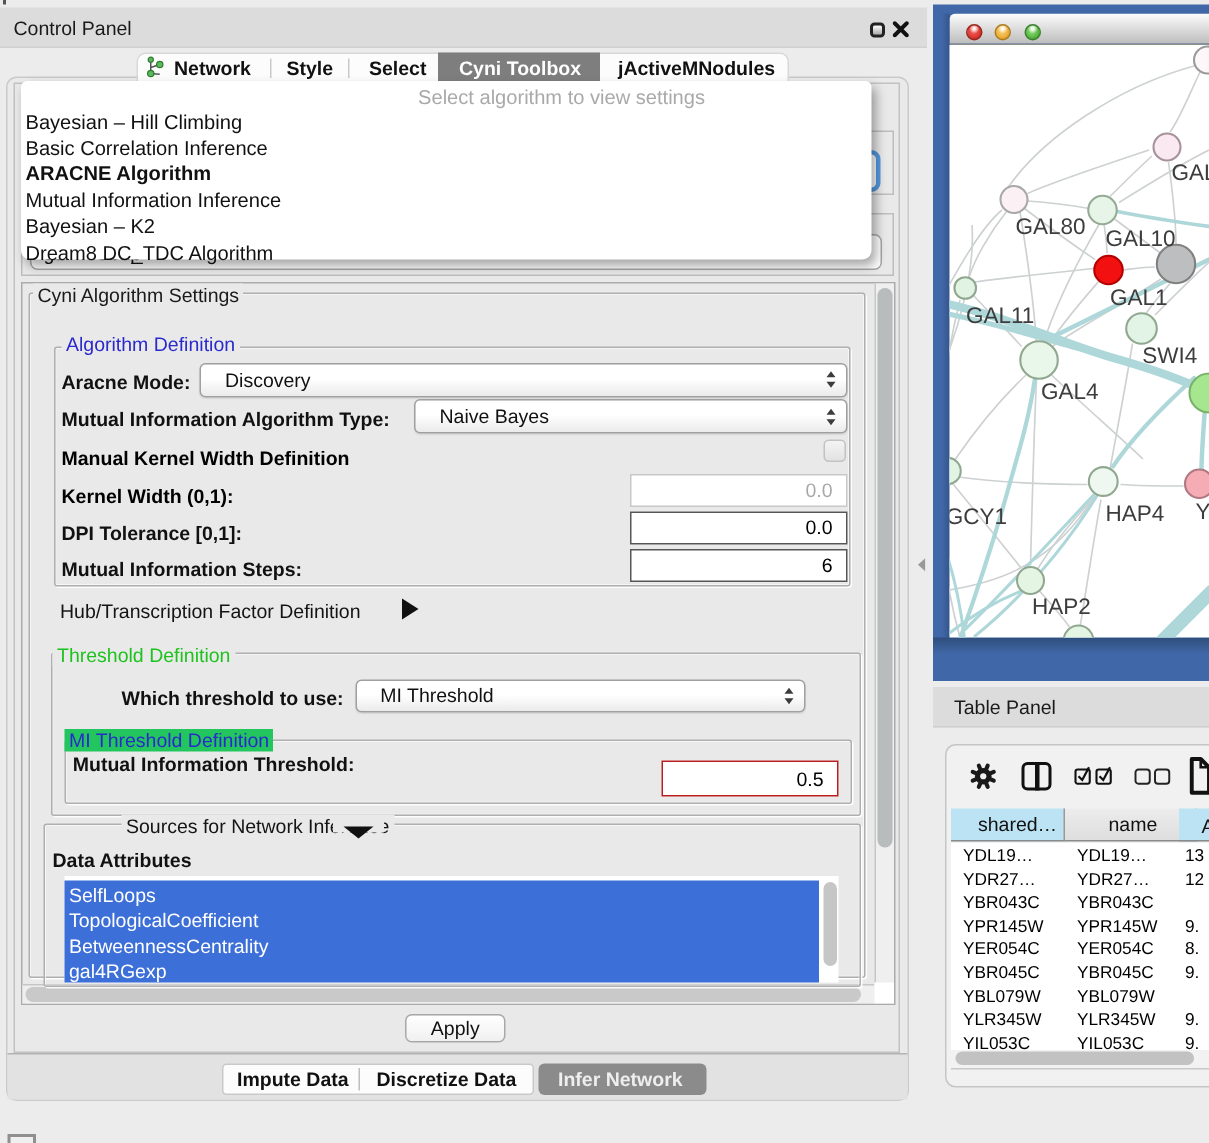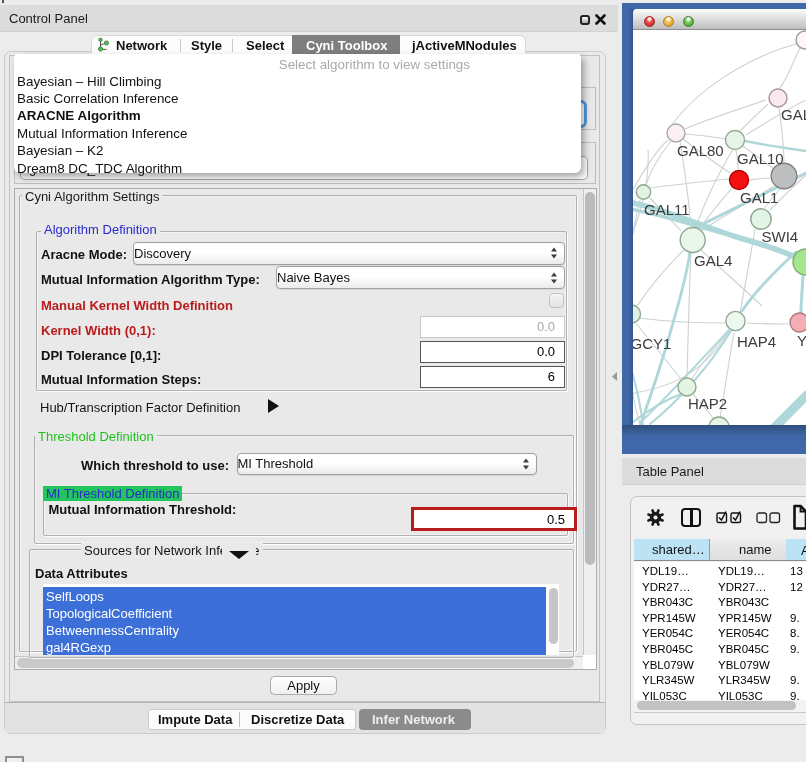--- a/index.html
+++ b/index.html
@@ -1,20 +1,20 @@
 <!DOCTYPE html>
 <html><head>
 <meta charset="utf-8">
 <style>
 * { margin:0; padding:0; box-sizing:border-box; }
 html,body { width:806px; height:762px; background:#ececec; font-family:"Liberation Sans", sans-serif; overflow:hidden; position:relative; }
 .abs { position:absolute; }
 .lbl { font-size:13px; font-weight:bold; color:#111; white-space:nowrap; }
-.dis { color:#b91c1c; }
-.combo { background:linear-gradient(180deg,#ffffff 45%,#ebebeb); border:1px solid #a0a0a0; border-radius:4px; font-size:13px; color:#111; display:flex; align-items:center; padding-left:0; box-shadow:inset 0 1px 0 #fff,0 1px 1px rgba(0,0,0,0.08); }
+.dis { color:#000000; }
+.combo { background:linear-gradient(180deg,#ffffff 45%,#ebebeb); border:1px solid #a0a0a0; border-radius:4px; font-size:13px; color:#111; display:flex; align-items:center; padding-left:16px; box-shadow:inset 0 1px 0 #fff,0 1px 1px rgba(0,0,0,0.08); }
 .arr { position:absolute; right:7px; top:50%; transform:translateY(-50%); width:6px; height:11px; }
 .arr:before { content:""; position:absolute; left:0; top:0; border-left:3px solid transparent; border-right:3px solid transparent; border-bottom:4px solid #3c3c3c; }
 .arr:after { content:""; position:absolute; left:0; bottom:0; border-left:3px solid transparent; border-right:3px solid transparent; border-top:4px solid #3c3c3c; }
 .tf { background:#fff; font-size:13px; text-align:right; padding-right:9px; display:flex; align-items:center; justify-content:flex-end; }
 .grp { border:1px solid #afafaf; border-radius:2px; box-shadow:inset 0 0 0 0.5px rgba(255,255,255,0.8), 1px 1px 0 rgba(255,255,255,0.9); }
 </style>
 </head>
 <body>
 
 <div class="abs" style="left:2px;top:0;width:2px;height:3px;background:#555;"></div>
@@ -82,21 +82,21 @@
 <div class="abs" style="left:40px;top:400px;font-size:13px;color:#141414;">Hub/Transcription Factor Definition</div>
 <div class="abs" style="left:268px;top:399px;width:0;height:0;border-top:7px solid transparent;border-bottom:7px solid transparent;border-left:11px solid #111;"></div>
 
 <div class="abs grp" style="left:34px;top:435px;width:539.5px;height:109px;"></div>
 <div class="abs" style="left:35px;top:429px;background:#e9e9e9;padding:0 3px;font-size:13px;color:#1ec21e;">Threshold Definition</div>
 <div class="abs lbl" style="left:81px;top:458px;text-align:center;">Which threshold to use:</div>
 <div class="abs combo" style="left:236.5px;top:453px;width:300px;height:21.5px;">MI Threshold<span class="arr"></span></div>
 <div class="abs grp" style="left:42.5px;top:492.5px;width:525px;height:43px;"></div>
 <div class="abs" style="left:43px;top:486px;background:#22c55e;padding:0 3px;font-size:13px;color:#2a2acc;">MI Threshold Definition</div>
 <div class="abs lbl" style="left:48.5px;top:502px;">Mutual Information Threshold:</div>
-<div class="abs tf" style="left:411px;top:507px;width:166px;height:24px;border:3px solid #b91c1c;color:#000;">0.5</div>
+<div class="abs tf" style="left:441px;top:507px;width:118px;height:24px;border:1px solid #b91c1c;color:#000;">0.5</div>
 
 <div class="abs grp" style="left:29px;top:549px;width:544.5px;height:109px;"></div>
 <div class="abs" style="left:37px;top:543px;background:#e9e9e9;padding:0 3px;font-size:13px;color:#141414;margin-left:44px;">Sources for Network Inference</div>
 <div class="abs" style="left:222px;top:544px;width:34px;height:11px;background:#e9e9e9;"></div>
 <div class="abs" style="left:229px;top:550.5px;width:0;height:0;border-left:10px solid transparent;border-right:10px solid transparent;border-top:8px solid #111;"></div>
 <div class="abs lbl" style="left:35px;top:566px;">Data Attributes</div>
 <div class="abs" style="left:43px;top:584px;width:516px;height:71px;background:#fff;"></div>
 <div class="abs" style="left:43px;top:587px;width:503px;height:68px;background:#3c6fd7;"></div>
 <div class="abs" style="left:46px;top:588px;font-size:13px;color:#fff;line-height:17px;">SelfLoops<br>TopologicalCoefficient<br>BetweennessCentrality<br>gal4RGexp</div>
 <div class="abs" style="left:549px;top:588px;width:9px;height:56px;background:#c6c6c6;border-radius:4.5px;"></div>

